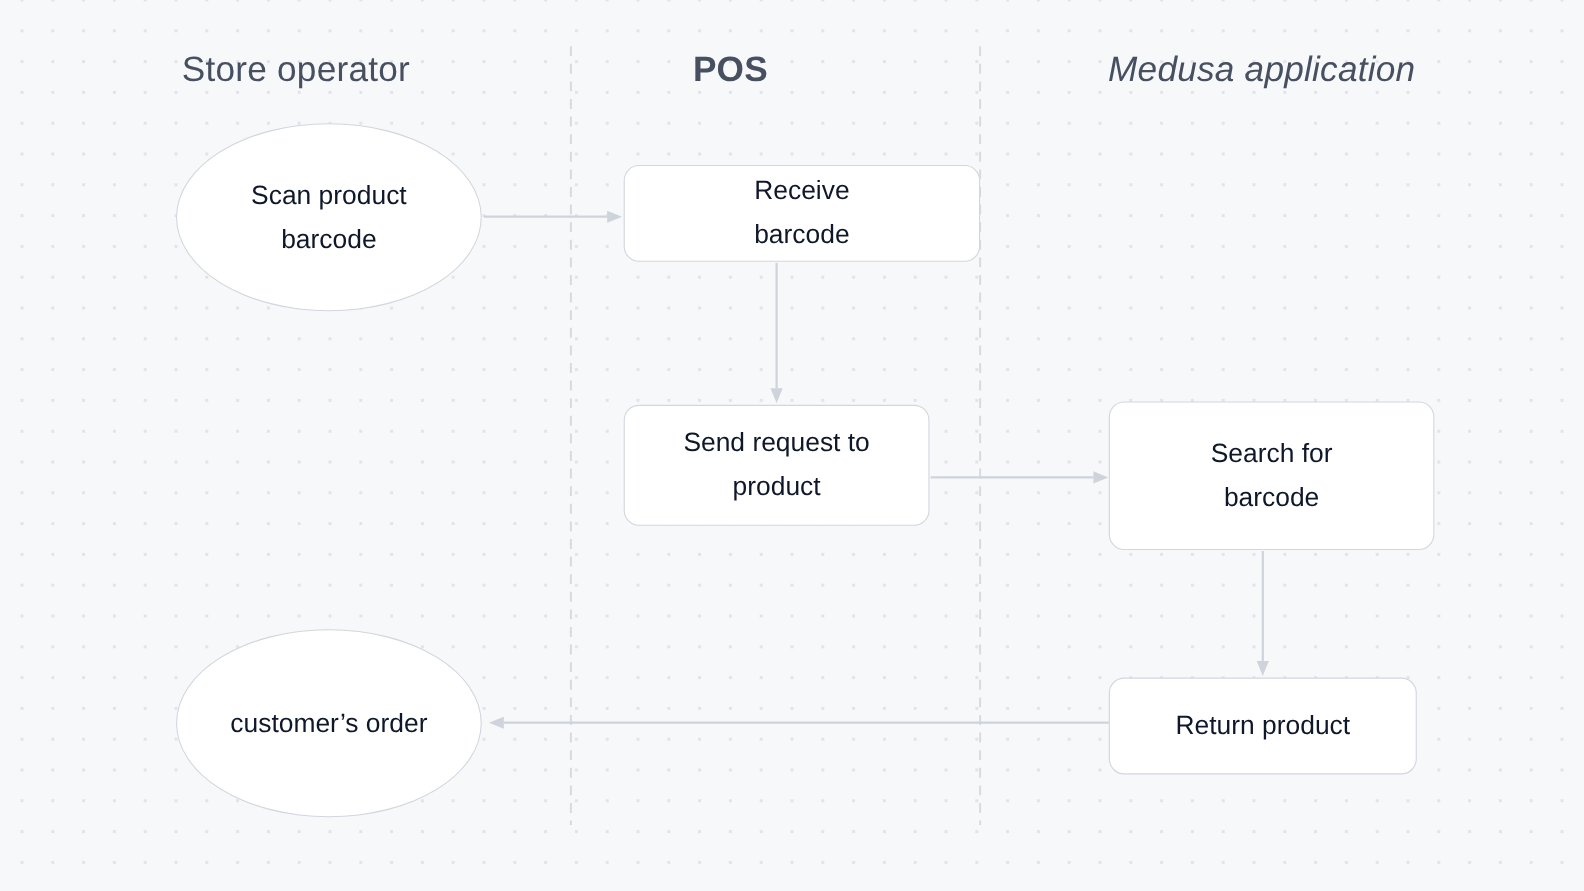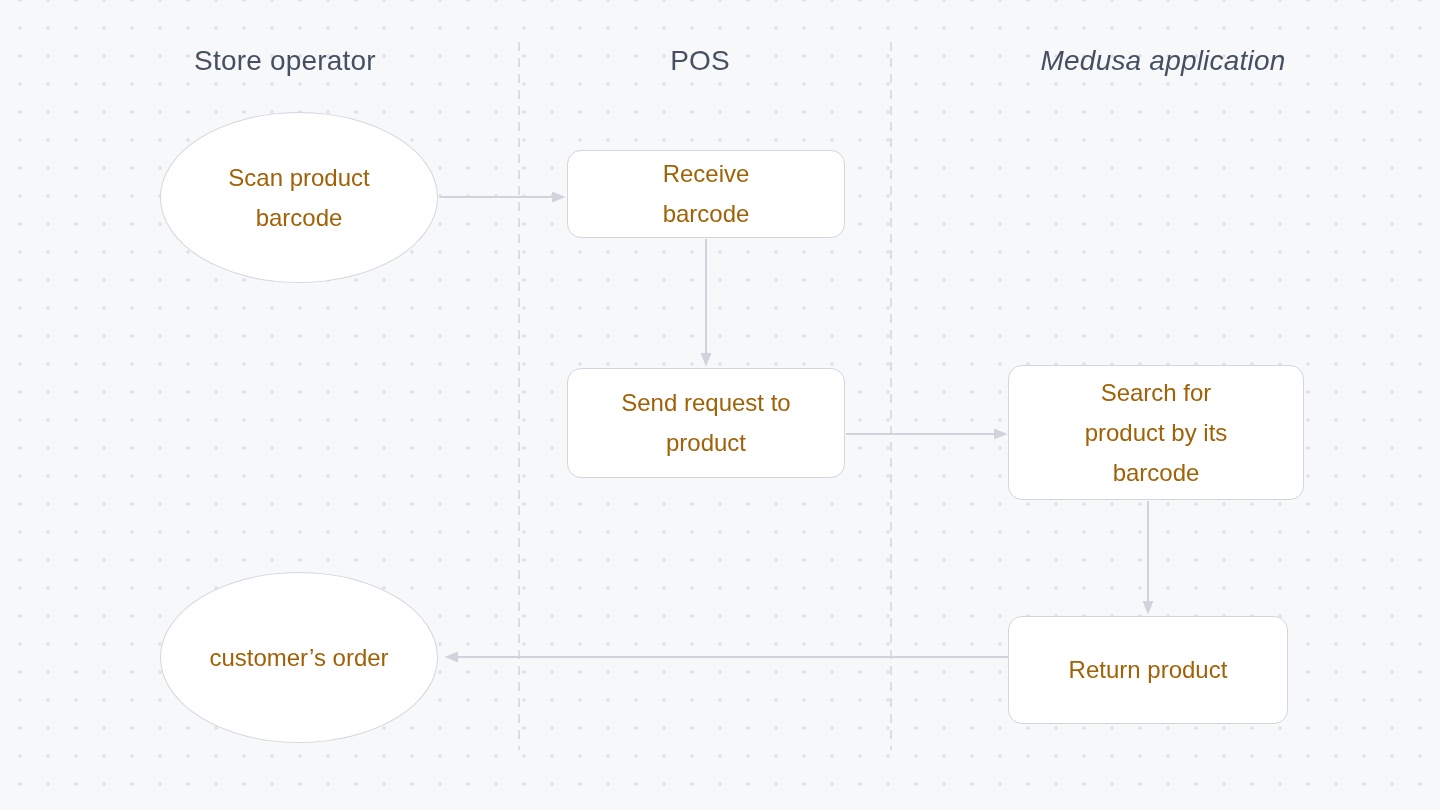--- a/index.html
+++ b/index.html
@@ -30,43 +30,42 @@
   }
   .edge {
     stroke: #cfd3db;
     stroke-width: 2;
     fill: none;
   }
   .lane-title {
     position: absolute;
     top: 45px;
     transform: translateX(-50%);
-    font-size: 28px;
+    font-size: 32px;
     font-weight: 500;
     letter-spacing: 0.2px;
     color: #475060;
     white-space: nowrap;
-    margin-left: 16px;
   }
   .node {
     position: absolute;
     background: #ffffff;
     border: 1.6px solid #d2d6de;
     display: flex;
     align-items: center;
     justify-content: center;
     text-align: center;
   }
   .node.rect { border-radius: 14px; }
   .node.ellipse { border-radius: 50%; }
   .node .label {
     font-size: 24px;
     line-height: 40px;
     font-weight: 400;
-    color: #a16207;
+    color: #0f172a;
   }
   .node .label .ln { display: block; white-space: nowrap; }
 </style>
 </head>
 <body>
 
 <div class="canvas">
 
   <svg class="wires" viewBox="0 0 1440 810" aria-hidden="true">
     <defs>
@@ -79,53 +78,52 @@
     <line class="lane-sep" x1="891" y1="42" x2="891" y2="750"></line>
 
     <line class="edge" x1="440" y1="197" x2="552" y2="197" marker-end="url(#arw)"></line>
     <line class="edge" x1="706" y1="239" x2="706" y2="353" marker-end="url(#arw)"></line>
     <line class="edge" x1="846" y1="434" x2="994" y2="434" marker-end="url(#arw)"></line>
     <line class="edge" x1="1148" y1="501" x2="1148" y2="601" marker-end="url(#arw)"></line>
     <line class="edge" x1="1008" y1="657" x2="458" y2="657" marker-end="url(#arw)"></line>
   </svg>
 
   <div class="lane-title" style="left:269px;">Store operator</div>
-  <div class="lane-title" style="left:684px;">POS</div>
+  <div class="lane-title" style="left:664px;font-weight:bold;">POS</div>
   <div class="lane-title" style="left:1147px;font-style:italic;">Medusa application</div>
 
   <div class="node ellipse" style="left:160px; top:112px; width:278px; height:171px;">
     <div class="label">
       <span class="ln">Scan product</span>
       <span class="ln">barcode</span>
     </div>
   </div>
 
-  <div class="node rect" style="left:567px; top:150px; width:278px; height:88px;">
+  <div class="node rect" style="left:567px; top:150px; width:324px; height:88px;">
     <div class="label">
       <span class="ln">Receive</span>
       <span class="ln">barcode</span>
     </div>
   </div>
 
   <div class="node rect" style="left:567px; top:368px; width:278px; height:110px;">
     <div class="label">
       <span class="ln">Send request to</span>
       <span class="ln">product</span>
     </div>
   </div>
 
   <div class="node rect" style="left:1008px; top:365px; width:296px; height:135px;">
     <div class="label">
       <span class="ln">Search for</span>
-      <span class="ln">product by its</span>
       <span class="ln">barcode</span>
     </div>
   </div>
 
-  <div class="node rect" style="left:1008px; top:616px; width:280px; height:108px;">
+  <div class="node rect" style="left:1008px; top:616px; width:280px; height:88px;">
     <div class="label">
       <span class="ln">Return product</span>
     </div>
   </div>
 
   <div class="node ellipse" style="left:160px; top:572px; width:278px; height:171px;">
     <div class="label">
       <span class="ln">customer’s order</span>
     </div>
   </div>

